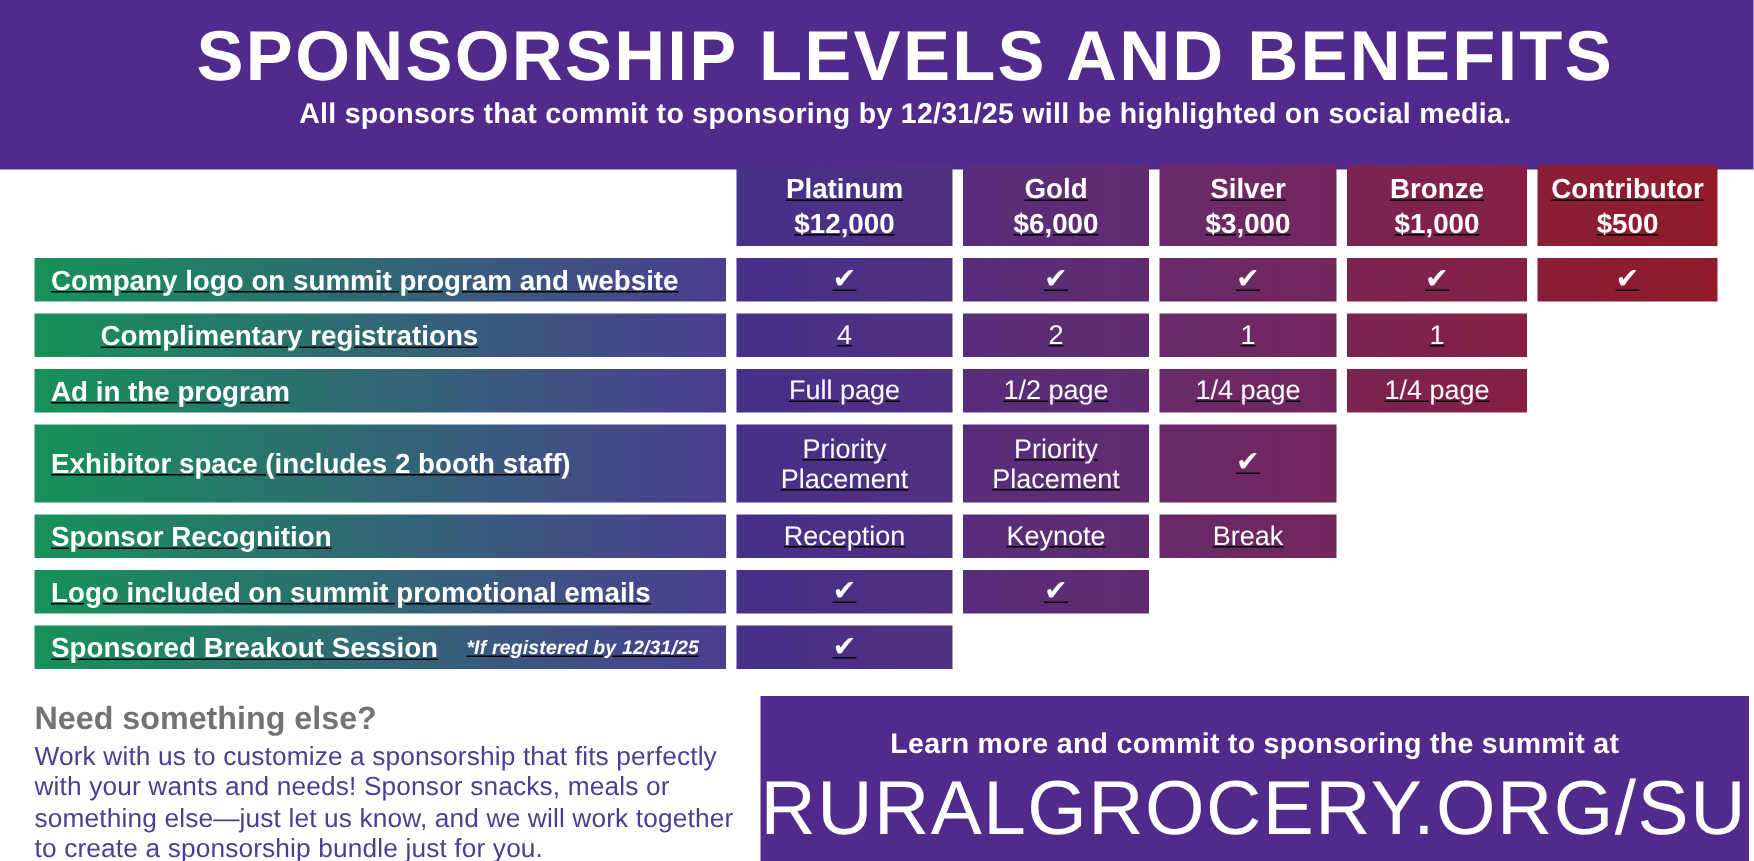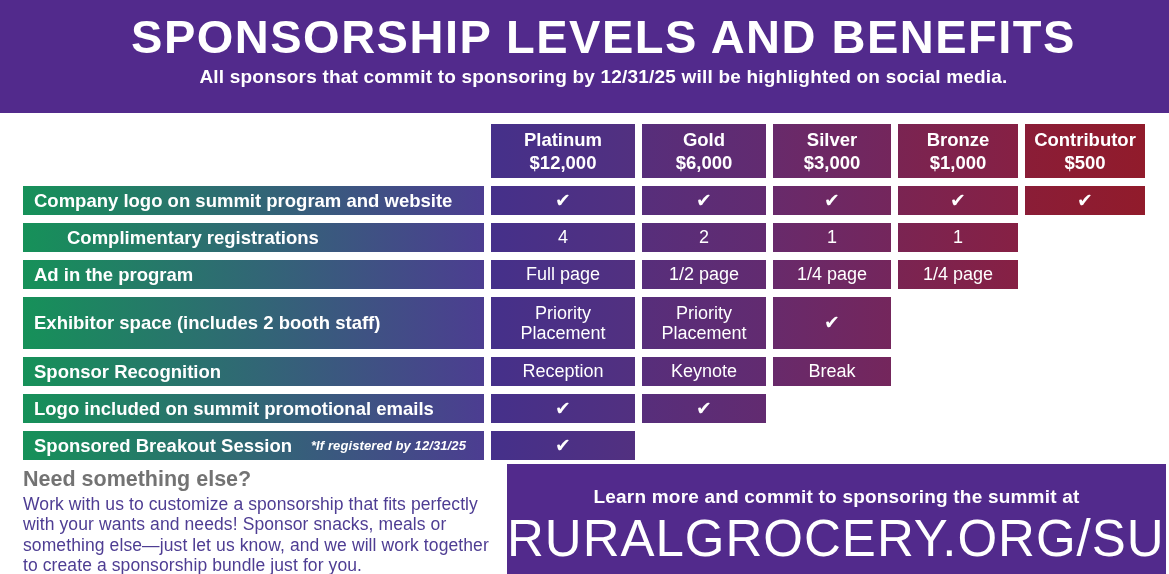--- a/index.html
+++ b/index.html
@@ -15,25 +15,25 @@
   }
   .banner h1{
     margin:0;padding-top:11px;font-size:47px;font-weight:800;
     letter-spacing:1.5px;line-height:1.1;
   }
   .banner .subtitle{
     margin-top:3px;font-size:19px;font-weight:700;letter-spacing:.2px;
   }
   
   .grid{
-    position:absolute;left:23px;top:124px;
+    position:absolute;left:23px;top:110px;
     display:grid;
     grid-template-columns:461px 144px 124px 118px 120px 120px;
     grid-template-rows:54px 29px 29px 29px 52px 29px 29px 29px;
-    column-gap:7px;row-gap:8px;
+    column-gap:7px;row-gap:8px;text-decoration:underline;
   }
   .tier-header{
     color:#fff;font-weight:700;font-size:18.5px;line-height:1.25;
     display:flex;flex-direction:column;align-items:center;justify-content:center;
     text-align:center;
   }
   .row-label{
     color:#fff;font-weight:700;font-size:18.5px;
     display:flex;align-items:center;padding:0 10px 0 11px;box-sizing:border-box;
     white-space:nowrap;

